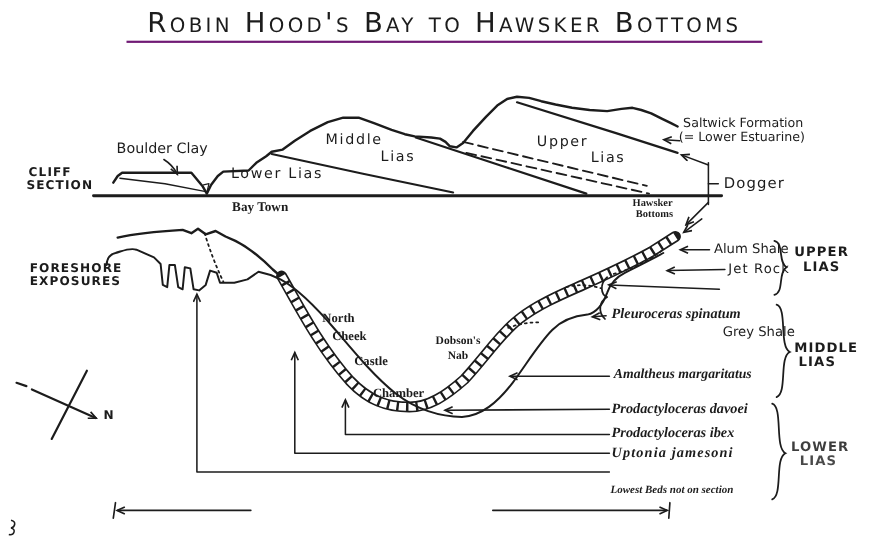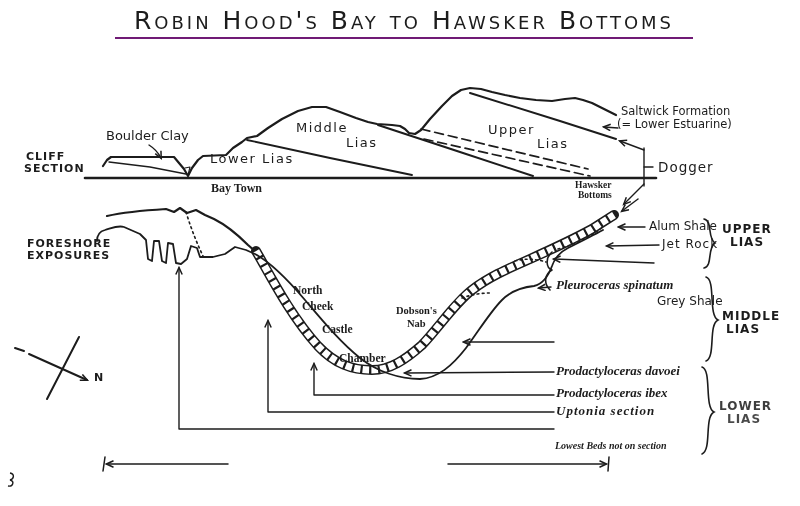--- a/index.html
+++ b/index.html
@@ -140,19 +140,20 @@
   <div class="lbl print" style="left:657px;top:256px;font-size:12px;margin-top:39px;">Grey Shale</div>
 
   <div class="lbl grp" style="left:722px;top:223px;">UPPER</div>
   <div class="lbl grp" style="left:730px;top:236px;">LIAS</div>
   <div class="lbl grp" style="left:722px;top:310px;">MIDDLE</div>
   <div class="lbl grp" style="left:726px;top:323px;">LIAS</div>
   <div class="lbl grp" style="left:719px;top:400px;opacity:.85;">LOWER</div>
   <div class="lbl grp" style="left:727px;top:413px;opacity:.8;">LIAS</div>
 
   <div class="lbl zone" style="left:556px;top:278px;">Pleuroceras spinatum</div>
+  <div class="lbl zone" style="left:558px;top:334px;font-size:12.5px;">Amaltheus margaritatus</div>
   <div class="lbl zone" style="left:556px;top:364px;">Prodactyloceras davoei</div>
   <div class="lbl zone" style="left:556px;top:386px;">Prodactyloceras ibex</div>
-  <div class="lbl zone" style="left:556px;top:404px;letter-spacing:1px;">Uptonia section</div>
+  <div class="lbl zone" style="left:556px;top:404px;letter-spacing:1px;">Uptonia jamesoni</div>
   <div class="lbl zone" style="left:555px;top:441px;font-size:10px;">Lowest Beds not on section</div>
 
   <div class="lbl print" style="left:94px;top:372px;font-size:11px;font-weight:700;">N</div>
 </div>
 
 </body></html>

